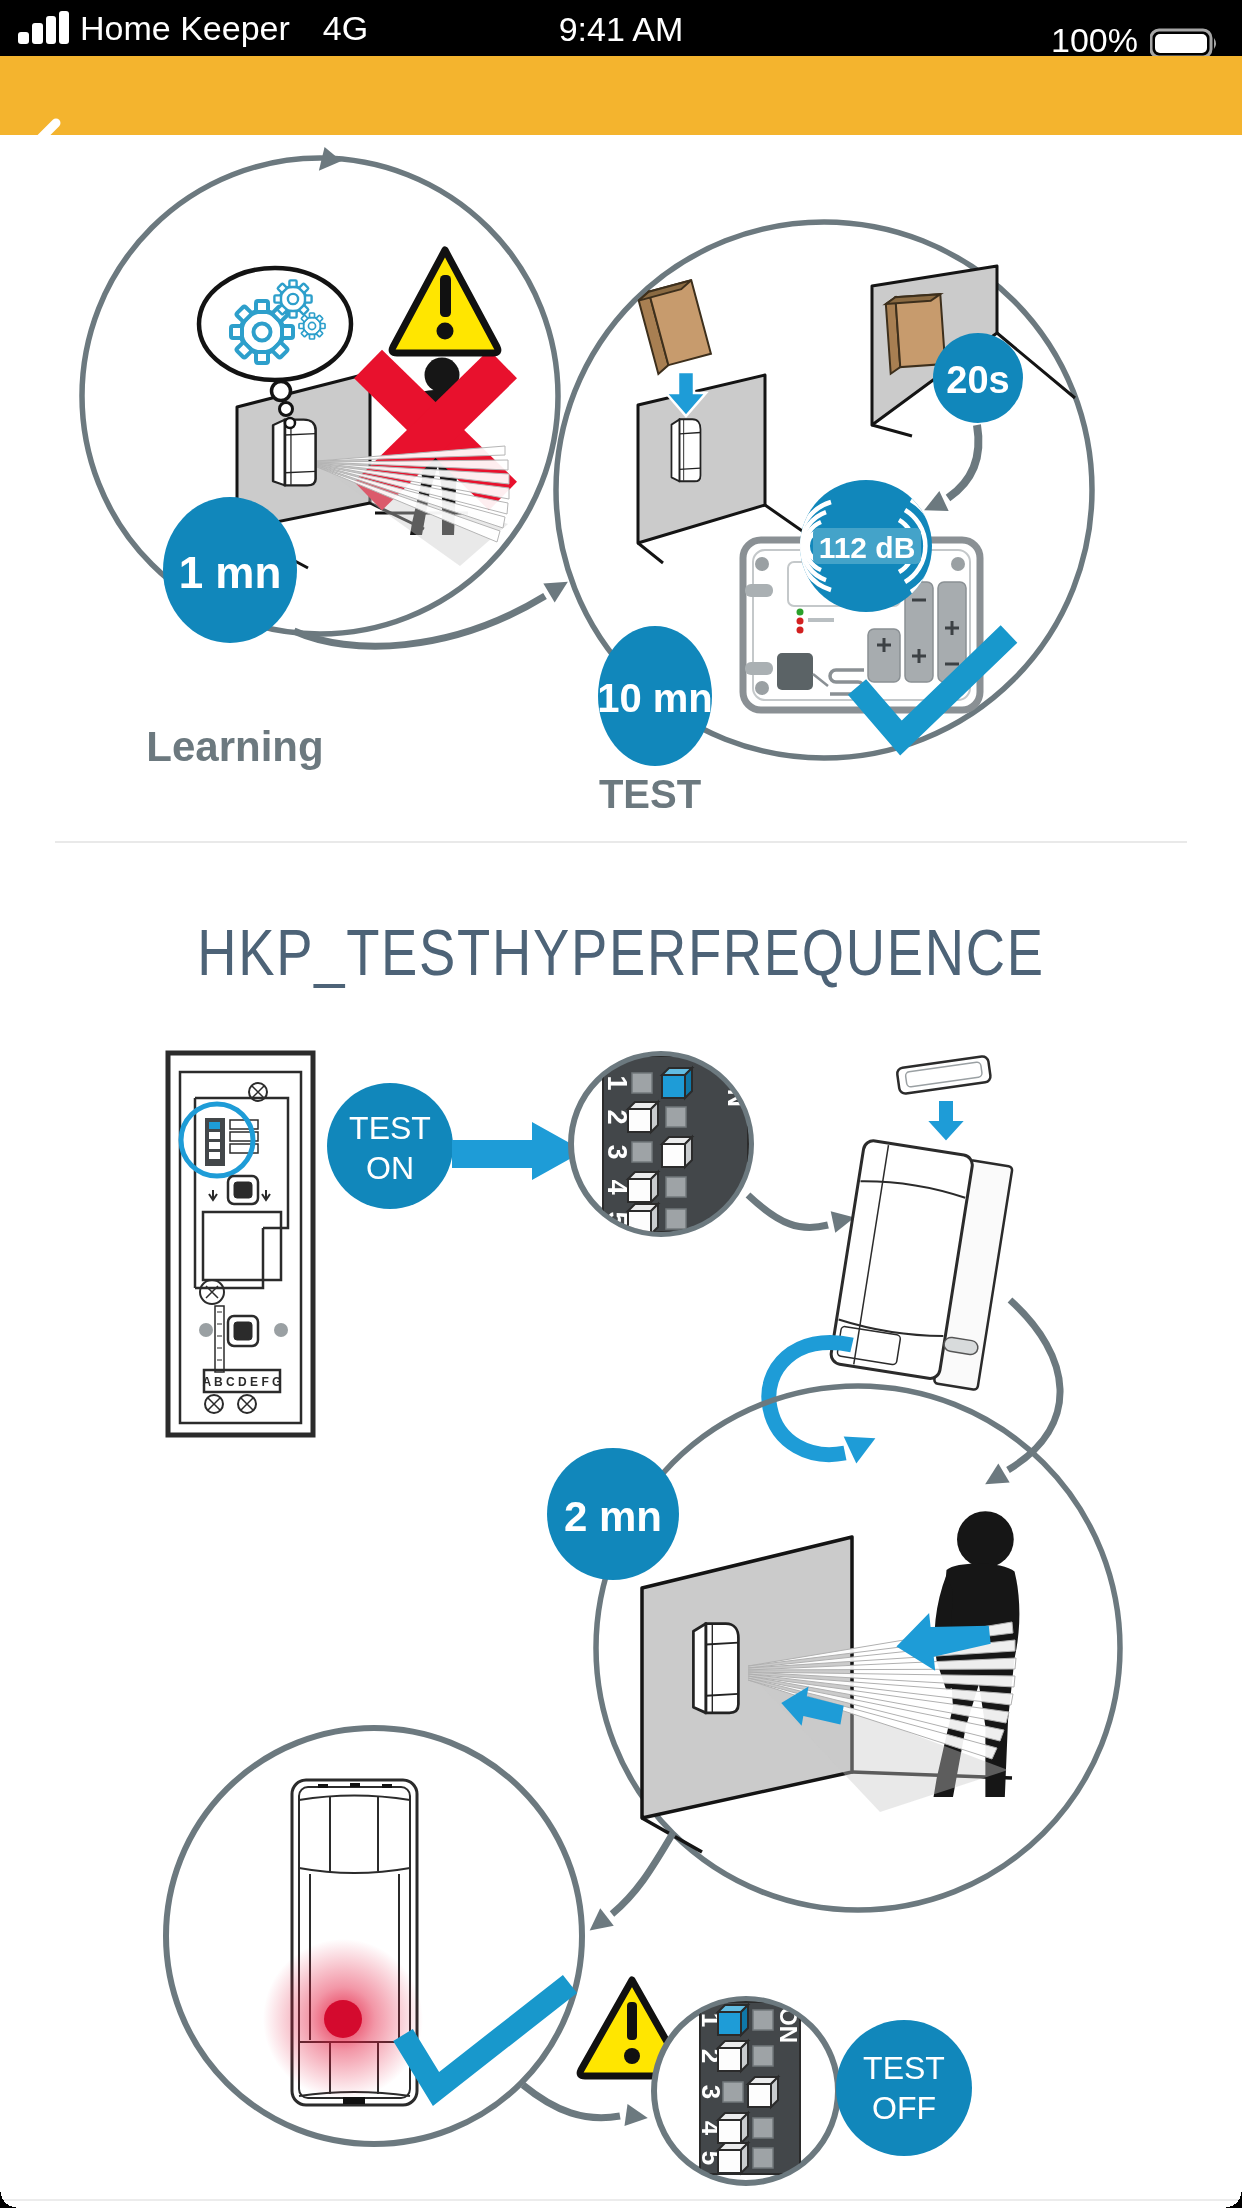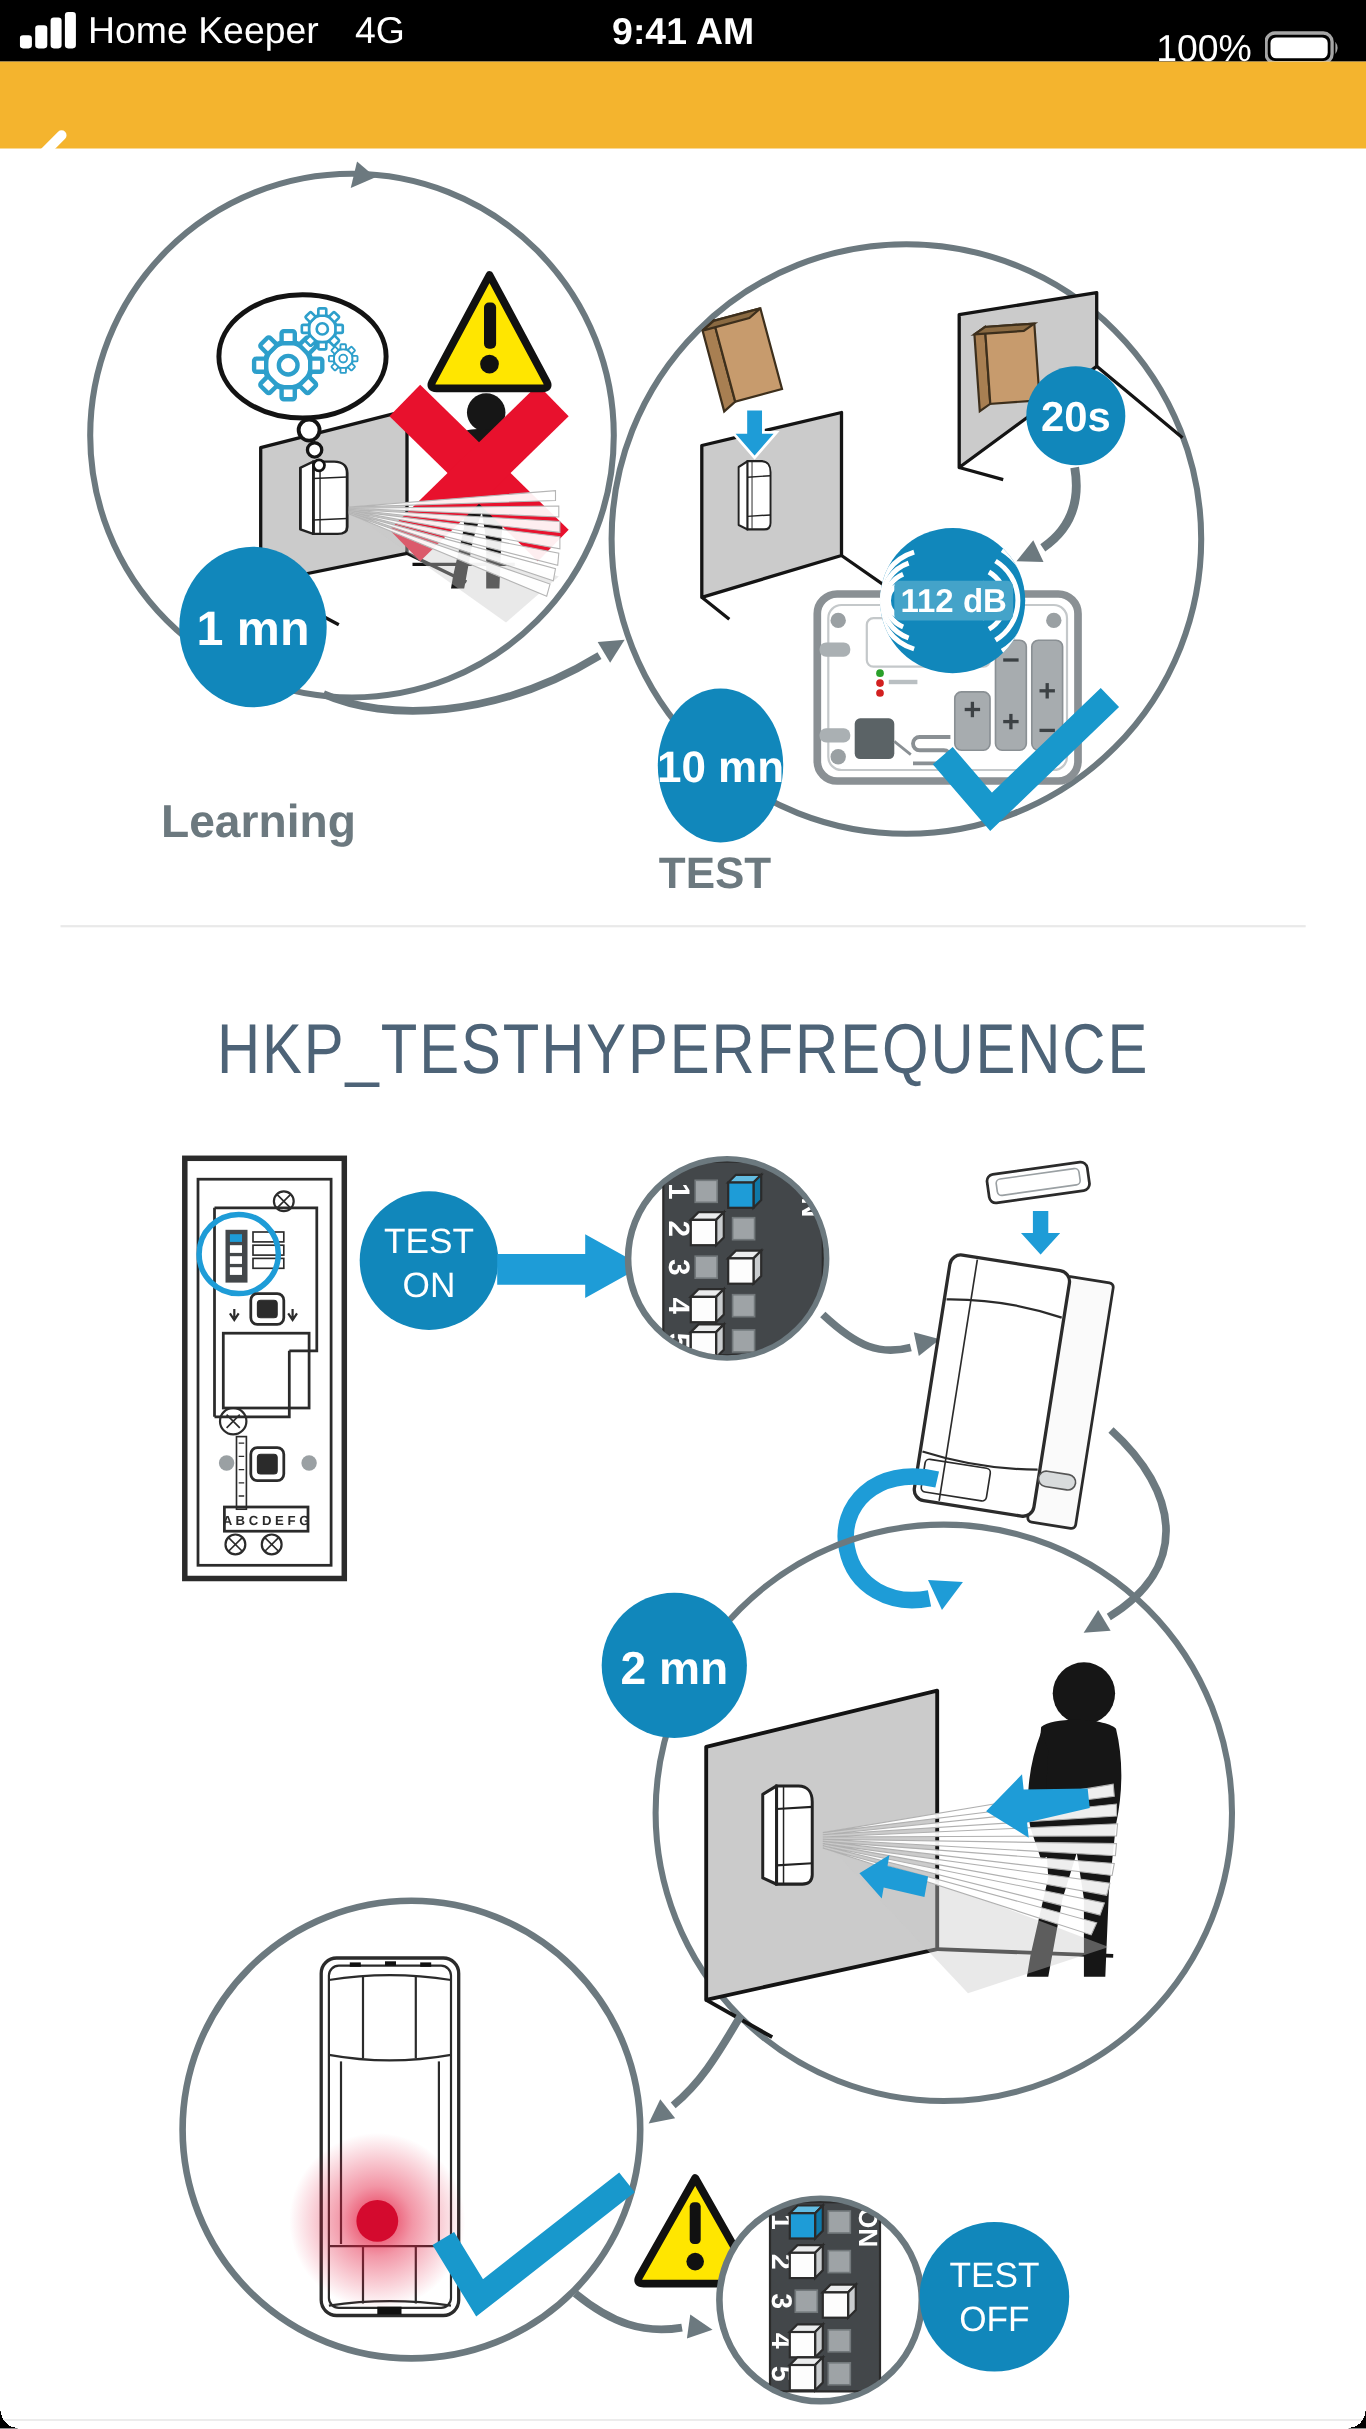--- a/index.html
+++ b/index.html
@@ -1,22 +1,22 @@
 <!DOCTYPE html>
 <html><head>
 <meta charset="utf-8">
 <style>
   html,body{margin:0;padding:0;background:#fff;}
   .phone{position:relative;width:1242px;height:2208px;background:#fff;font-family:"Liberation Sans",sans-serif;overflow:hidden;}
   .statusbar{position:absolute;left:0;top:0;width:1242px;height:56px;background:#000000;color:#fff;}
   .sb-left{position:absolute;left:18px;top:0;height:56px;display:flex;align-items:center;}
   .carrier{font-size:34px;margin-left:10px;}
   .network{font-size:34px;margin-left:33px;}
-  .sb-time{position:absolute;left:0;top:0;width:1242px;height:56px;text-align:center;line-height:58px;font-size:34px;font-weight:bold;}
-  .sb-right{position:absolute;right:22px;top:16px;height:56px;display:flex;align-items:center;}
+  .sb-time{position:absolute;left:0;top:0;width:1242px;height:56px;text-align:center;line-height:58px;font-size:34px;font-weight:normal;}
+  .sb-right{position:absolute;right:22px;top:4px;height:56px;display:flex;align-items:flex-end;}
   .battery-pct{font-size:34px;margin-right:12px;}
   .navbar{position:absolute;left:0;top:56px;width:1242px;height:79px;background:#F4B42E;color:#fff;}
   .back{position:absolute;left:20px;top:62px;width:44px;height:62px;}
   .navtitle{position:absolute;left:78px;top:76px;width:1140px;font-size:42px;font-weight:bold;white-space:nowrap;overflow:hidden;}
   .divider{position:absolute;left:55px;top:841px;width:1132px;height:2px;background:#e9e9e9;}
   .doc-title{position:absolute;left:0;top:916px;width:1242px;text-align:center;font-size:64px;letter-spacing:2px;color:#4D6377;transform:scaleX(.85);}
   svg text{font-family:"Liberation Sans",sans-serif;}
   .corner{position:absolute;width:16px;height:16px;}
   .c-tl{left:0;top:0;background:radial-gradient(circle at 100% 100%, transparent 15px, #000 15px);}
   .c-tr{right:0;top:0;background:radial-gradient(circle at 0% 100%, transparent 15px, #000 15px);}

